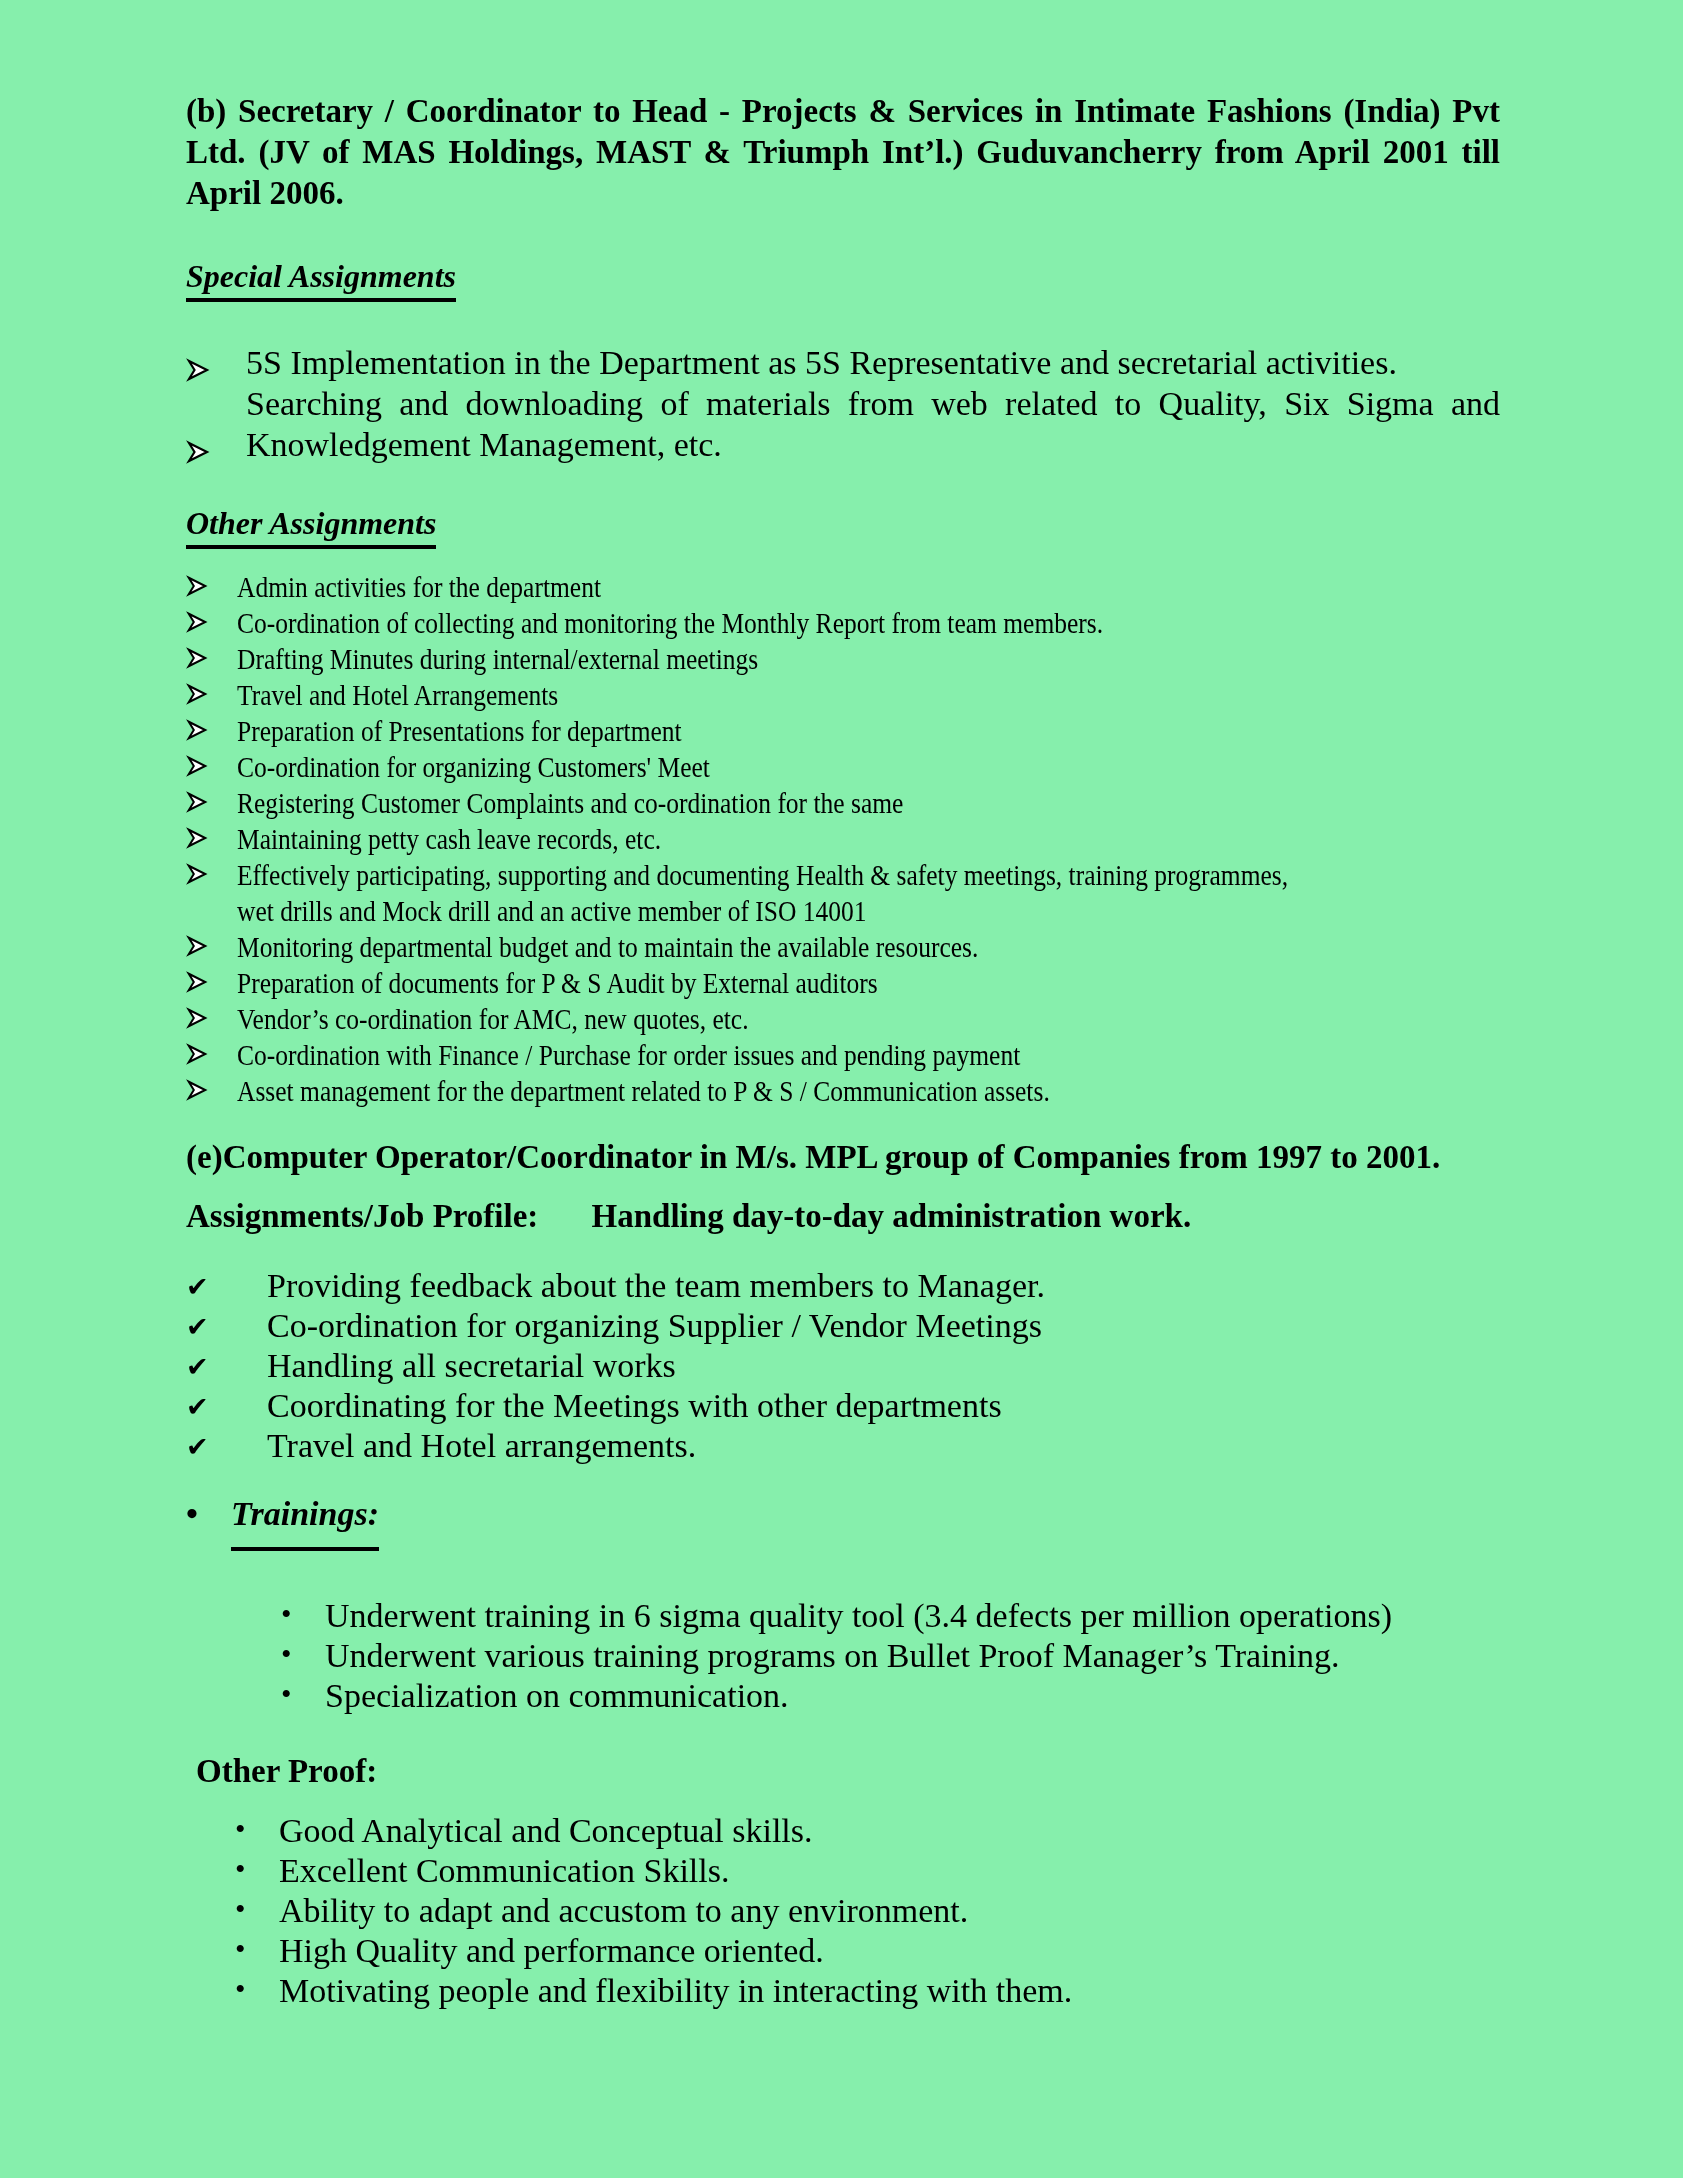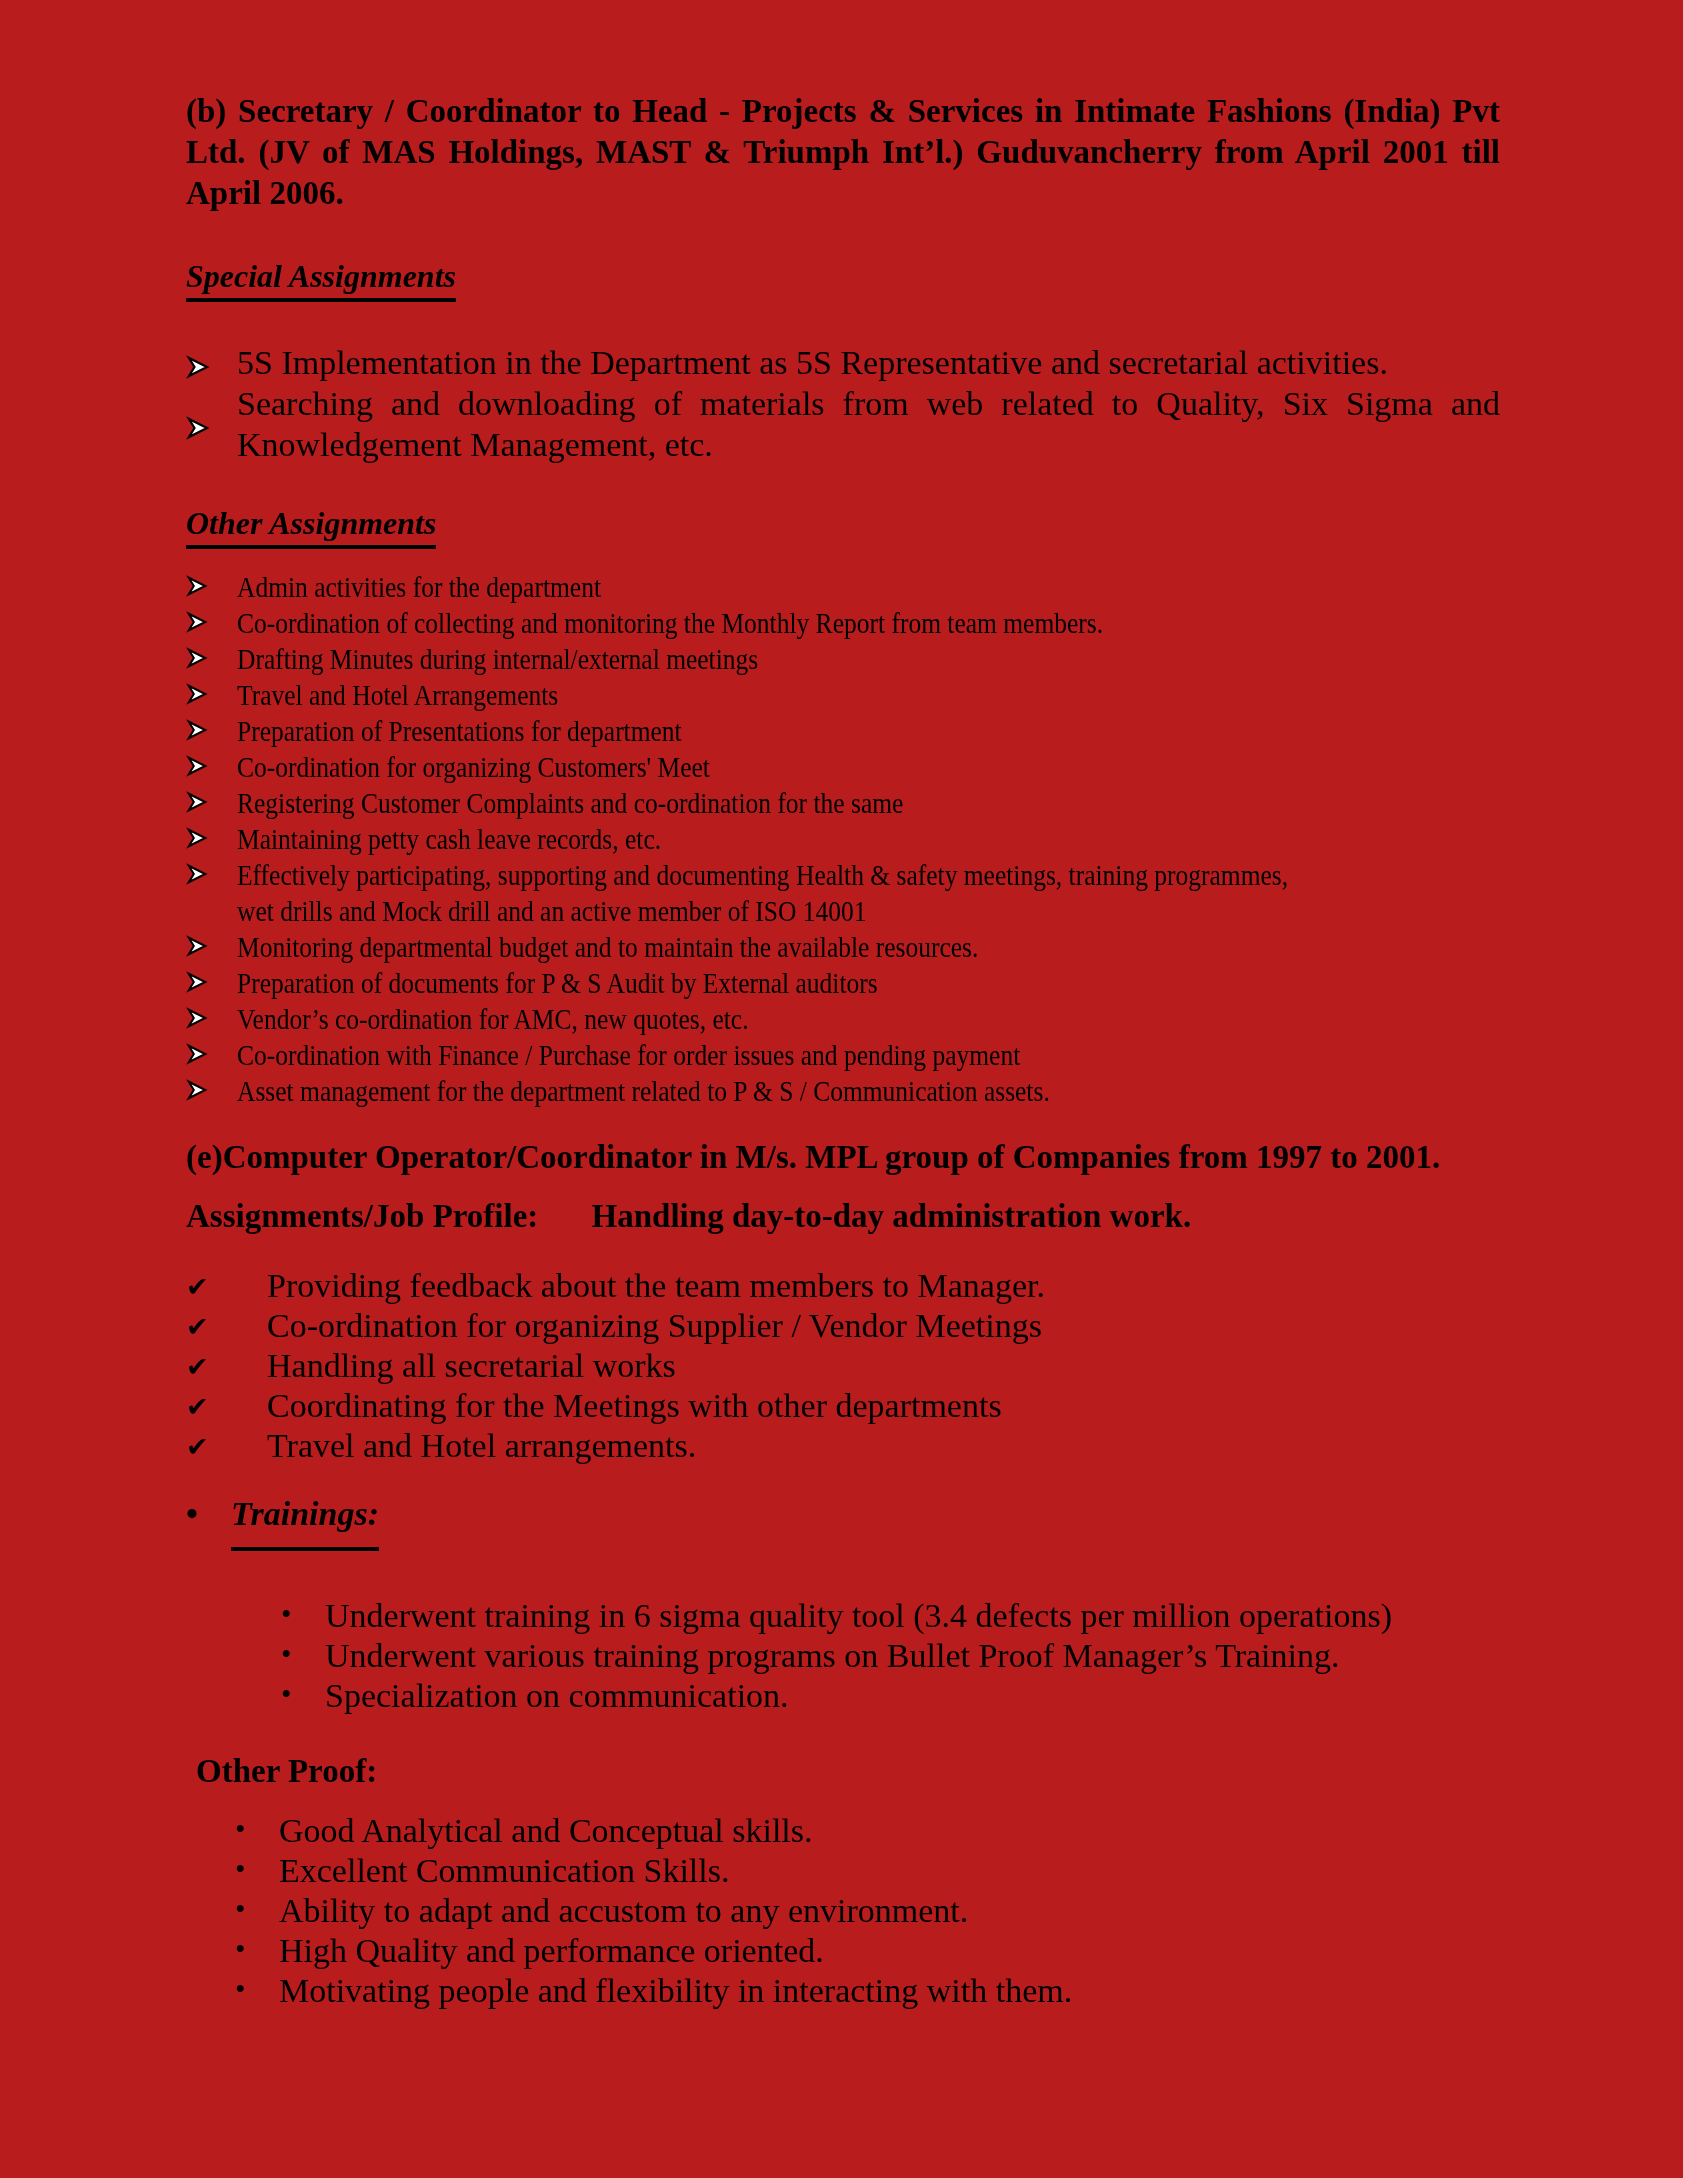--- a/index.html
+++ b/index.html
@@ -1,21 +1,21 @@
 <!DOCTYPE html>
 <html><head>
 <meta charset="utf-8">
 <style>
   html,body{margin:0;padding:0;background:#e8e8e8;}
   .page{
     position:relative;
     width:1683px;
     height:2178px;
     margin:0 auto;
-    background:#b91c1c;
+    background:#86efac;
     color:#000;
     font-family:"Liberation Serif", serif;
     box-sizing:border-box;
     padding:91px 183px 40px 186px;
     overflow:hidden;
   }
   
   .header-b{
     font-size:33px;
     font-weight:bold;
@@ -45,21 +45,21 @@
   }
   .job-line .label{margin-right:45px;}
   .skills-heading{
     margin-top:36px;
     margin-left:10px;
     font-size:33px;
     font-weight:bold;
   }
   
   .special-list{margin-top:40px;font-size:34px;line-height:41px;}
-  .special-list .li{display:flex;align-items:center;}
+  .special-list .li{display:flex;align-items:flex-end;gap:9px;}
   .marker-col{width:51px;flex:0 0 51px;padding-top:8px;}
   .special-list .txt{flex:1 1 auto;}
   .just{text-align:justify;}
   
   .sans-list{
     margin-top:20px;
     font-family:Liberation Serif, serif;
     font-size:30px;
     line-height:36px;
   }

